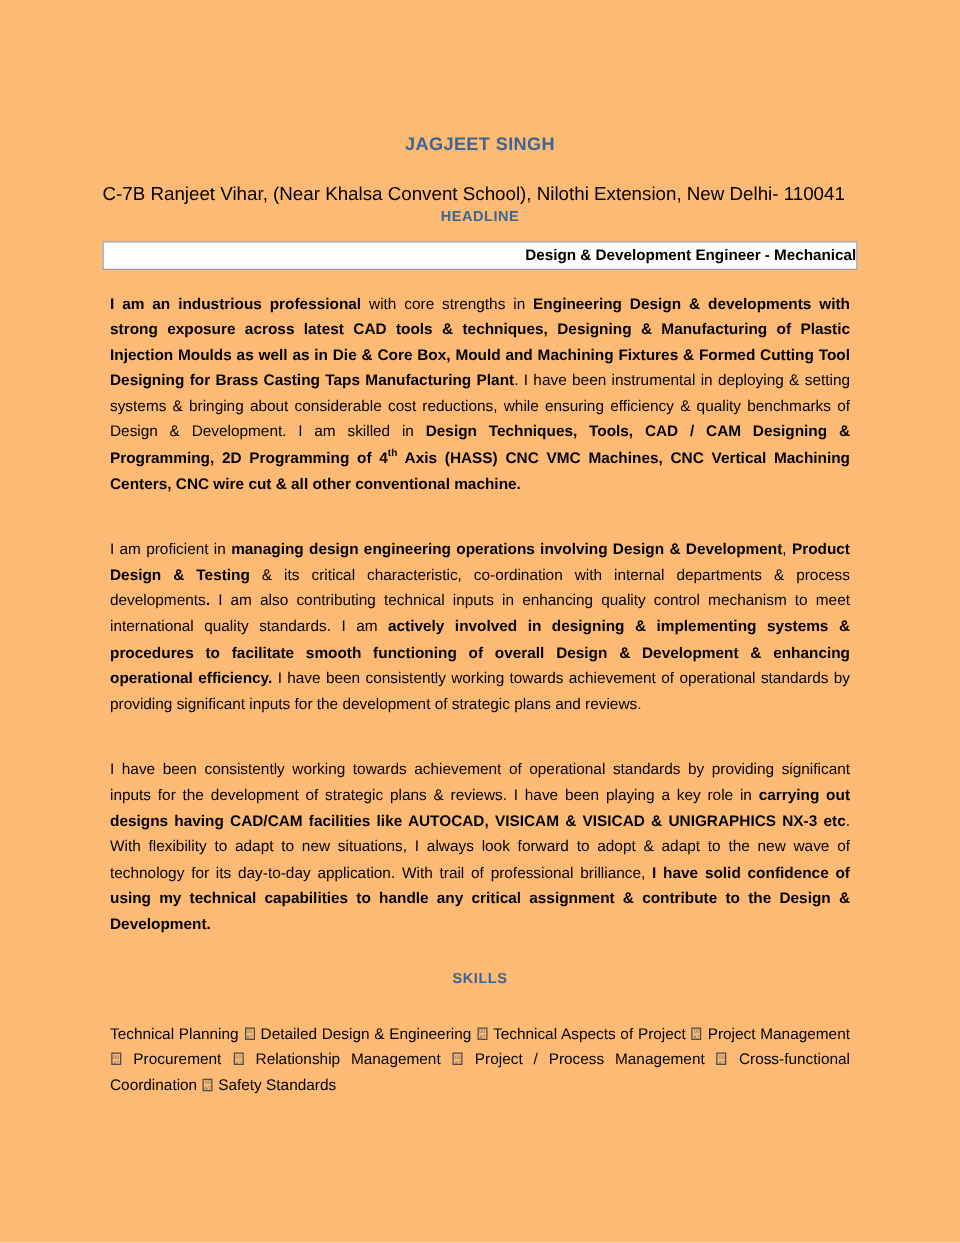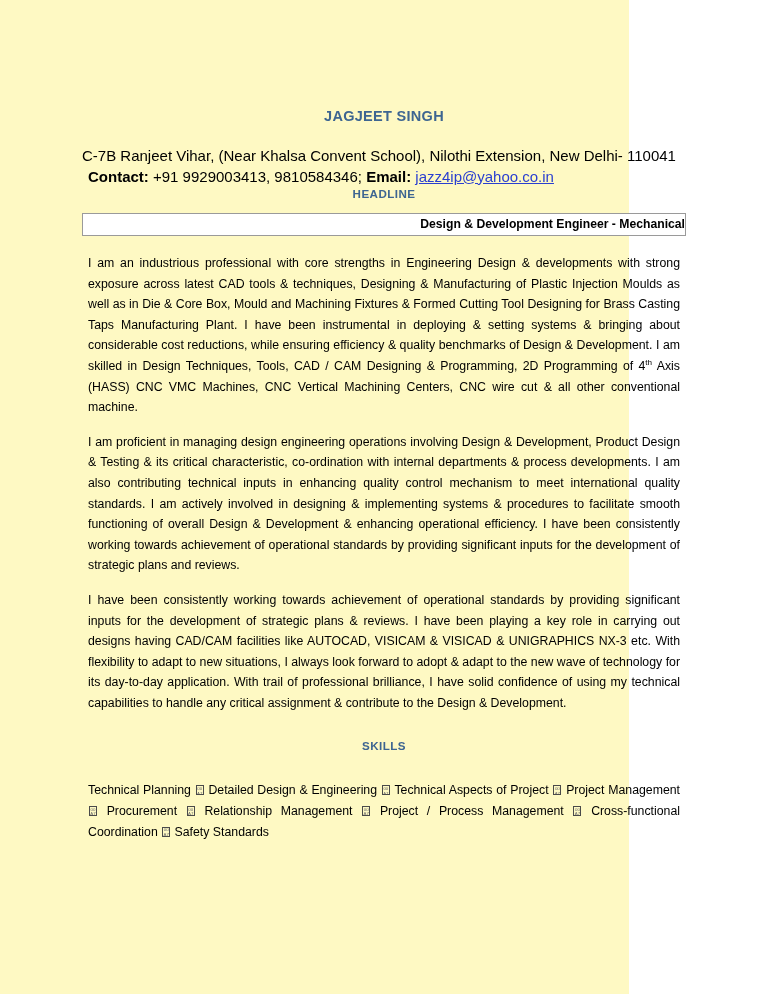--- a/index.html
+++ b/index.html
@@ -9,25 +9,25 @@
   }
   body {
     width: 768px;
     height: 994px;
     font-family: "Liberation Sans", sans-serif;
     color: #000000;
     overflow: hidden;
   }
   .page {
     position: relative;
-    width: 629px;
+    width: 768px;
     height: 994px;
     box-sizing: border-box;
     padding: 0;
-    background: #fef9c3;
+    background: #fdba74;
   }
   .content {
     position: absolute;
     left: 88px;
     top: 0;
     width: 592px;
   }
 
   
   .name {
@@ -90,24 +90,24 @@
     background: #ffffff;
   }
 
   
   .para {
     text-align: justify;
     text-justify: inter-word;
     font-size: 12.3px;
     line-height: 20.6px;
     color: #000000;
-    margin-top: 14px;
+    margin-top: 32px;
   }
   #para-1 { margin-top: 17px; }
-  .para b { font-weight: normal; }
+  .para b { font-weight: bold; }
 
   
   .skills-text {
     text-align: justify;
     text-justify: inter-word;
     font-size: 12.3px;
     line-height: 20.6px;
     margin-top: 28px;
   }
   .tofu {
@@ -135,23 +135,20 @@
 </head>
 <body>
 
 <div class="page">
   <div class="content">
 
     <div class="name">JAGJEET SINGH</div>
 
     <div class="contact-block">
       <div class="contact-line addr-line">C-7B Ranjeet Vihar, (Near Khalsa Convent School), Nilothi Extension, New Delhi- 110041</div>
-      <div class="contact-line">
-        <b class="lbl">Contact:</b><span> +91 9929003413, 9810584346; </span><b class="lbl">Email:</b><span>&nbsp;</span><a class="email-link" href="#">jazz4ip@yahoo.co.in</a>
-      </div>
     </div>
 
     <div class="section-heading" id="heading-headline">HEADLINE</div>
 
     <div class="headline-box">
       <span>Design &amp; Development Engineer - Mechanical</span>
     </div>
 
 
     <div class="para" id="para-1"><b>I am an industrious professional</b> with core strengths in <b>Engineering Design &amp; developments with strong exposure across latest CAD tools &amp; techniques, Designing &amp; Manufacturing of Plastic Injection Moulds as well as in Die &amp; Core Box, Mould and Machining Fixtures &amp; Formed Cutting Tool Designing for Brass Casting Taps Manufacturing Plant</b>. I have been instrumental in deploying &amp; setting systems &amp; bringing about considerable cost reductions, while ensuring efficiency &amp; quality benchmarks of Design &amp; Development. I am skilled in <b>Design Techniques, Tools, CAD / CAM Designing &amp; Programming, 2D Programming of 4</b><b><sup>th</sup></b><b> Axis (HASS) CNC VMC Machines, CNC Vertical Machining Centers, CNC wire cut &amp; all other conventional machine.</b></div>

